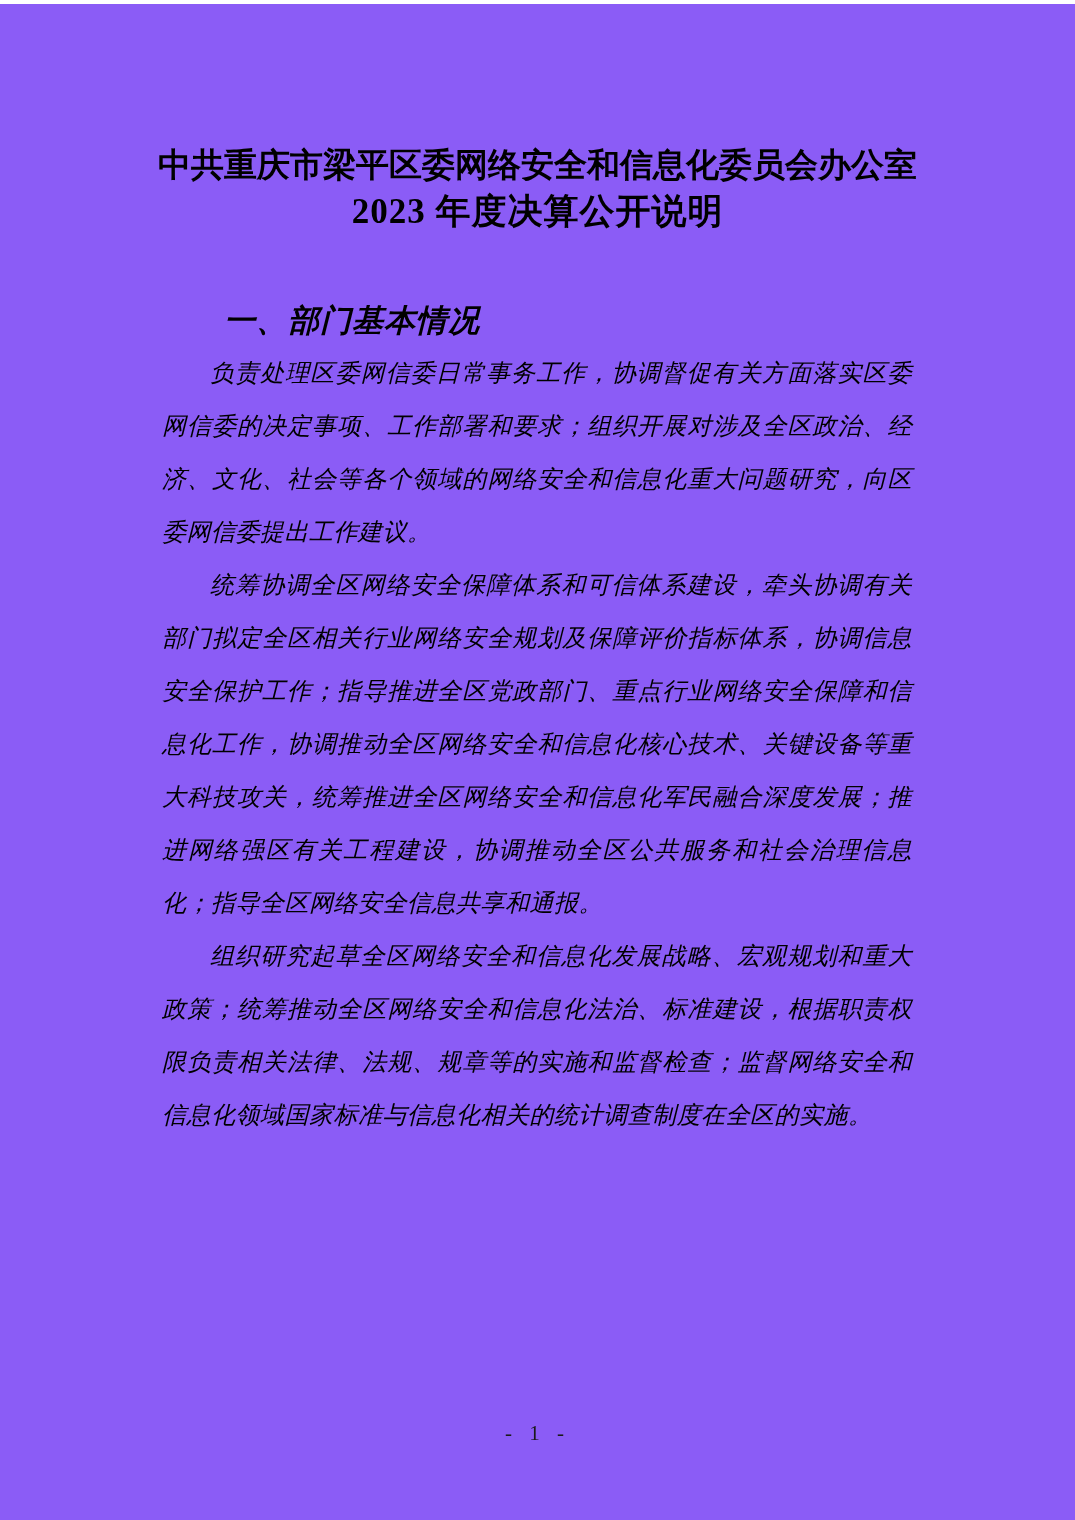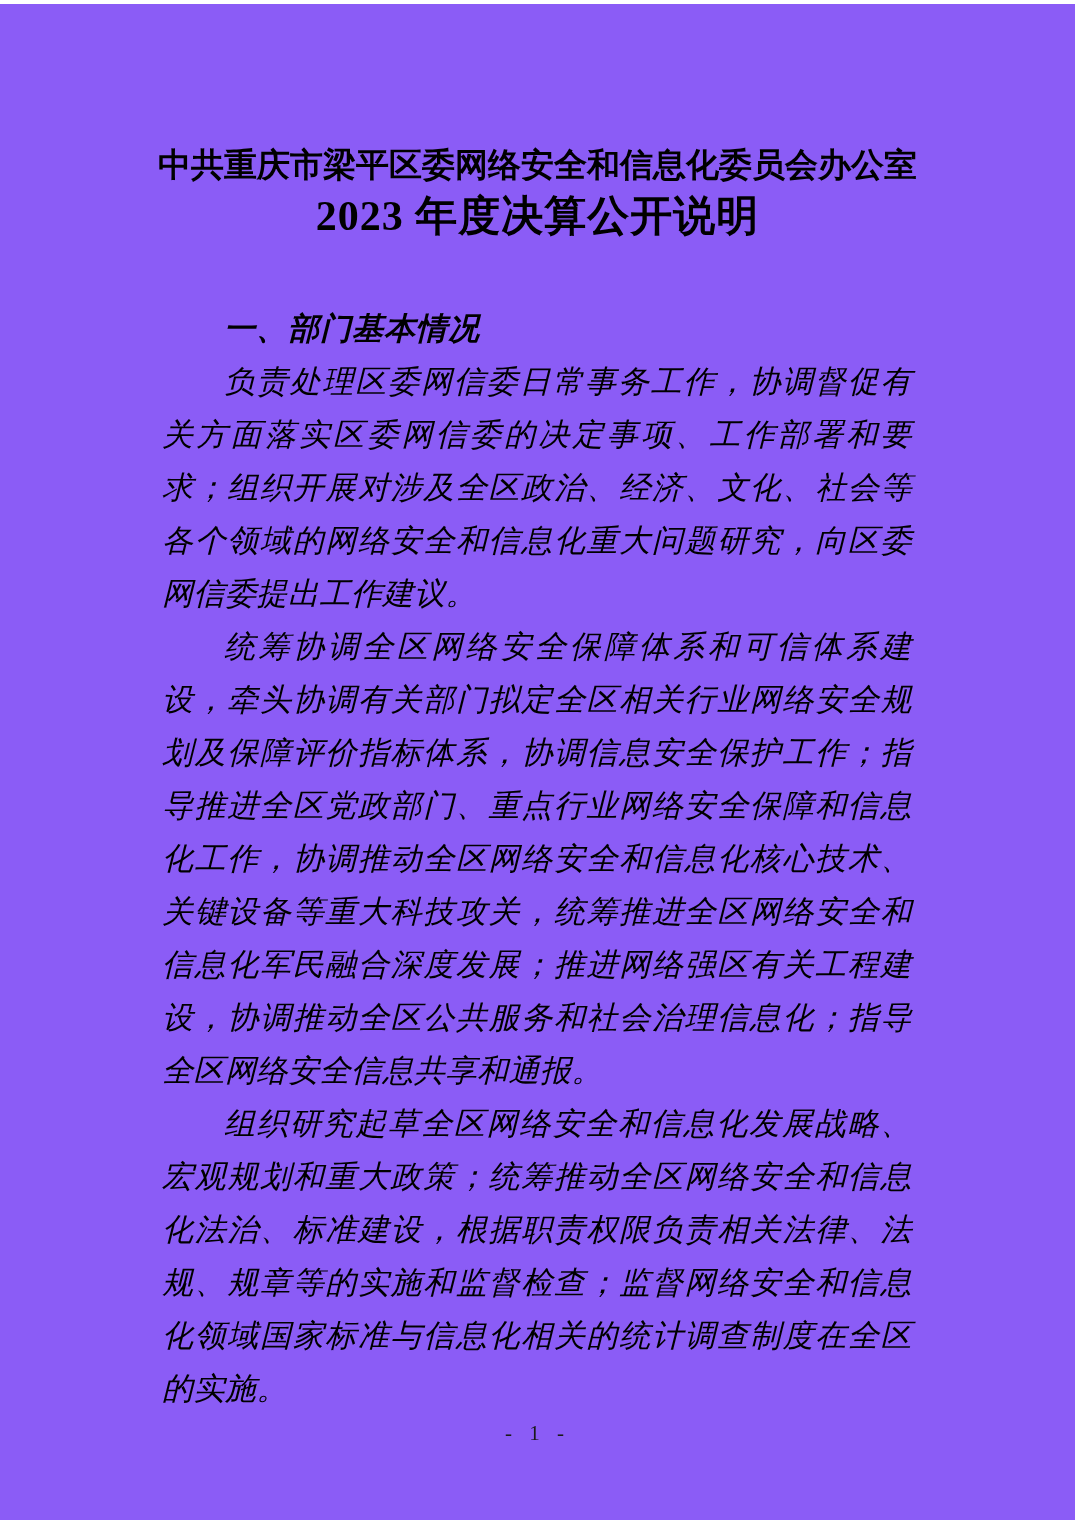--- a/index.html
+++ b/index.html
@@ -25,21 +25,21 @@
   .title-line1 {
     margin: 0;
     font-size: 33px;
     font-weight: bold;
     line-height: 1.45;
     letter-spacing: 0px;
     white-space: nowrap;
   }
   .title-line2 {
     margin: 2px 0 0 0;
-    font-size: 42px;
+    font-size: 35px;
     font-weight: bold;
     line-height: 1.15;
     letter-spacing: 1px;
     white-space: nowrap;
   }
   .content {
     margin: 62px 163px 0 162px; 
     font-style: italic;
   }
   .section-heading {
@@ -54,21 +54,21 @@
   .subsection-heading {
     margin: 0;
     font-weight: normal;
     font-size: 31px;
     line-height: 53px;
     text-indent: 2em;
     letter-spacing: 2px;
   }
   .body-paragraph {
     margin: 0;
-    font-size: 31px;
+    font-size: 24px;
     line-height: 53px;
     text-indent: 2em;
     text-align: justify;
     letter-spacing: 0.5px;
   }
   .page-footer {
     position: absolute;
     left: 0;
     bottom: 78px;
     width: 100%;

